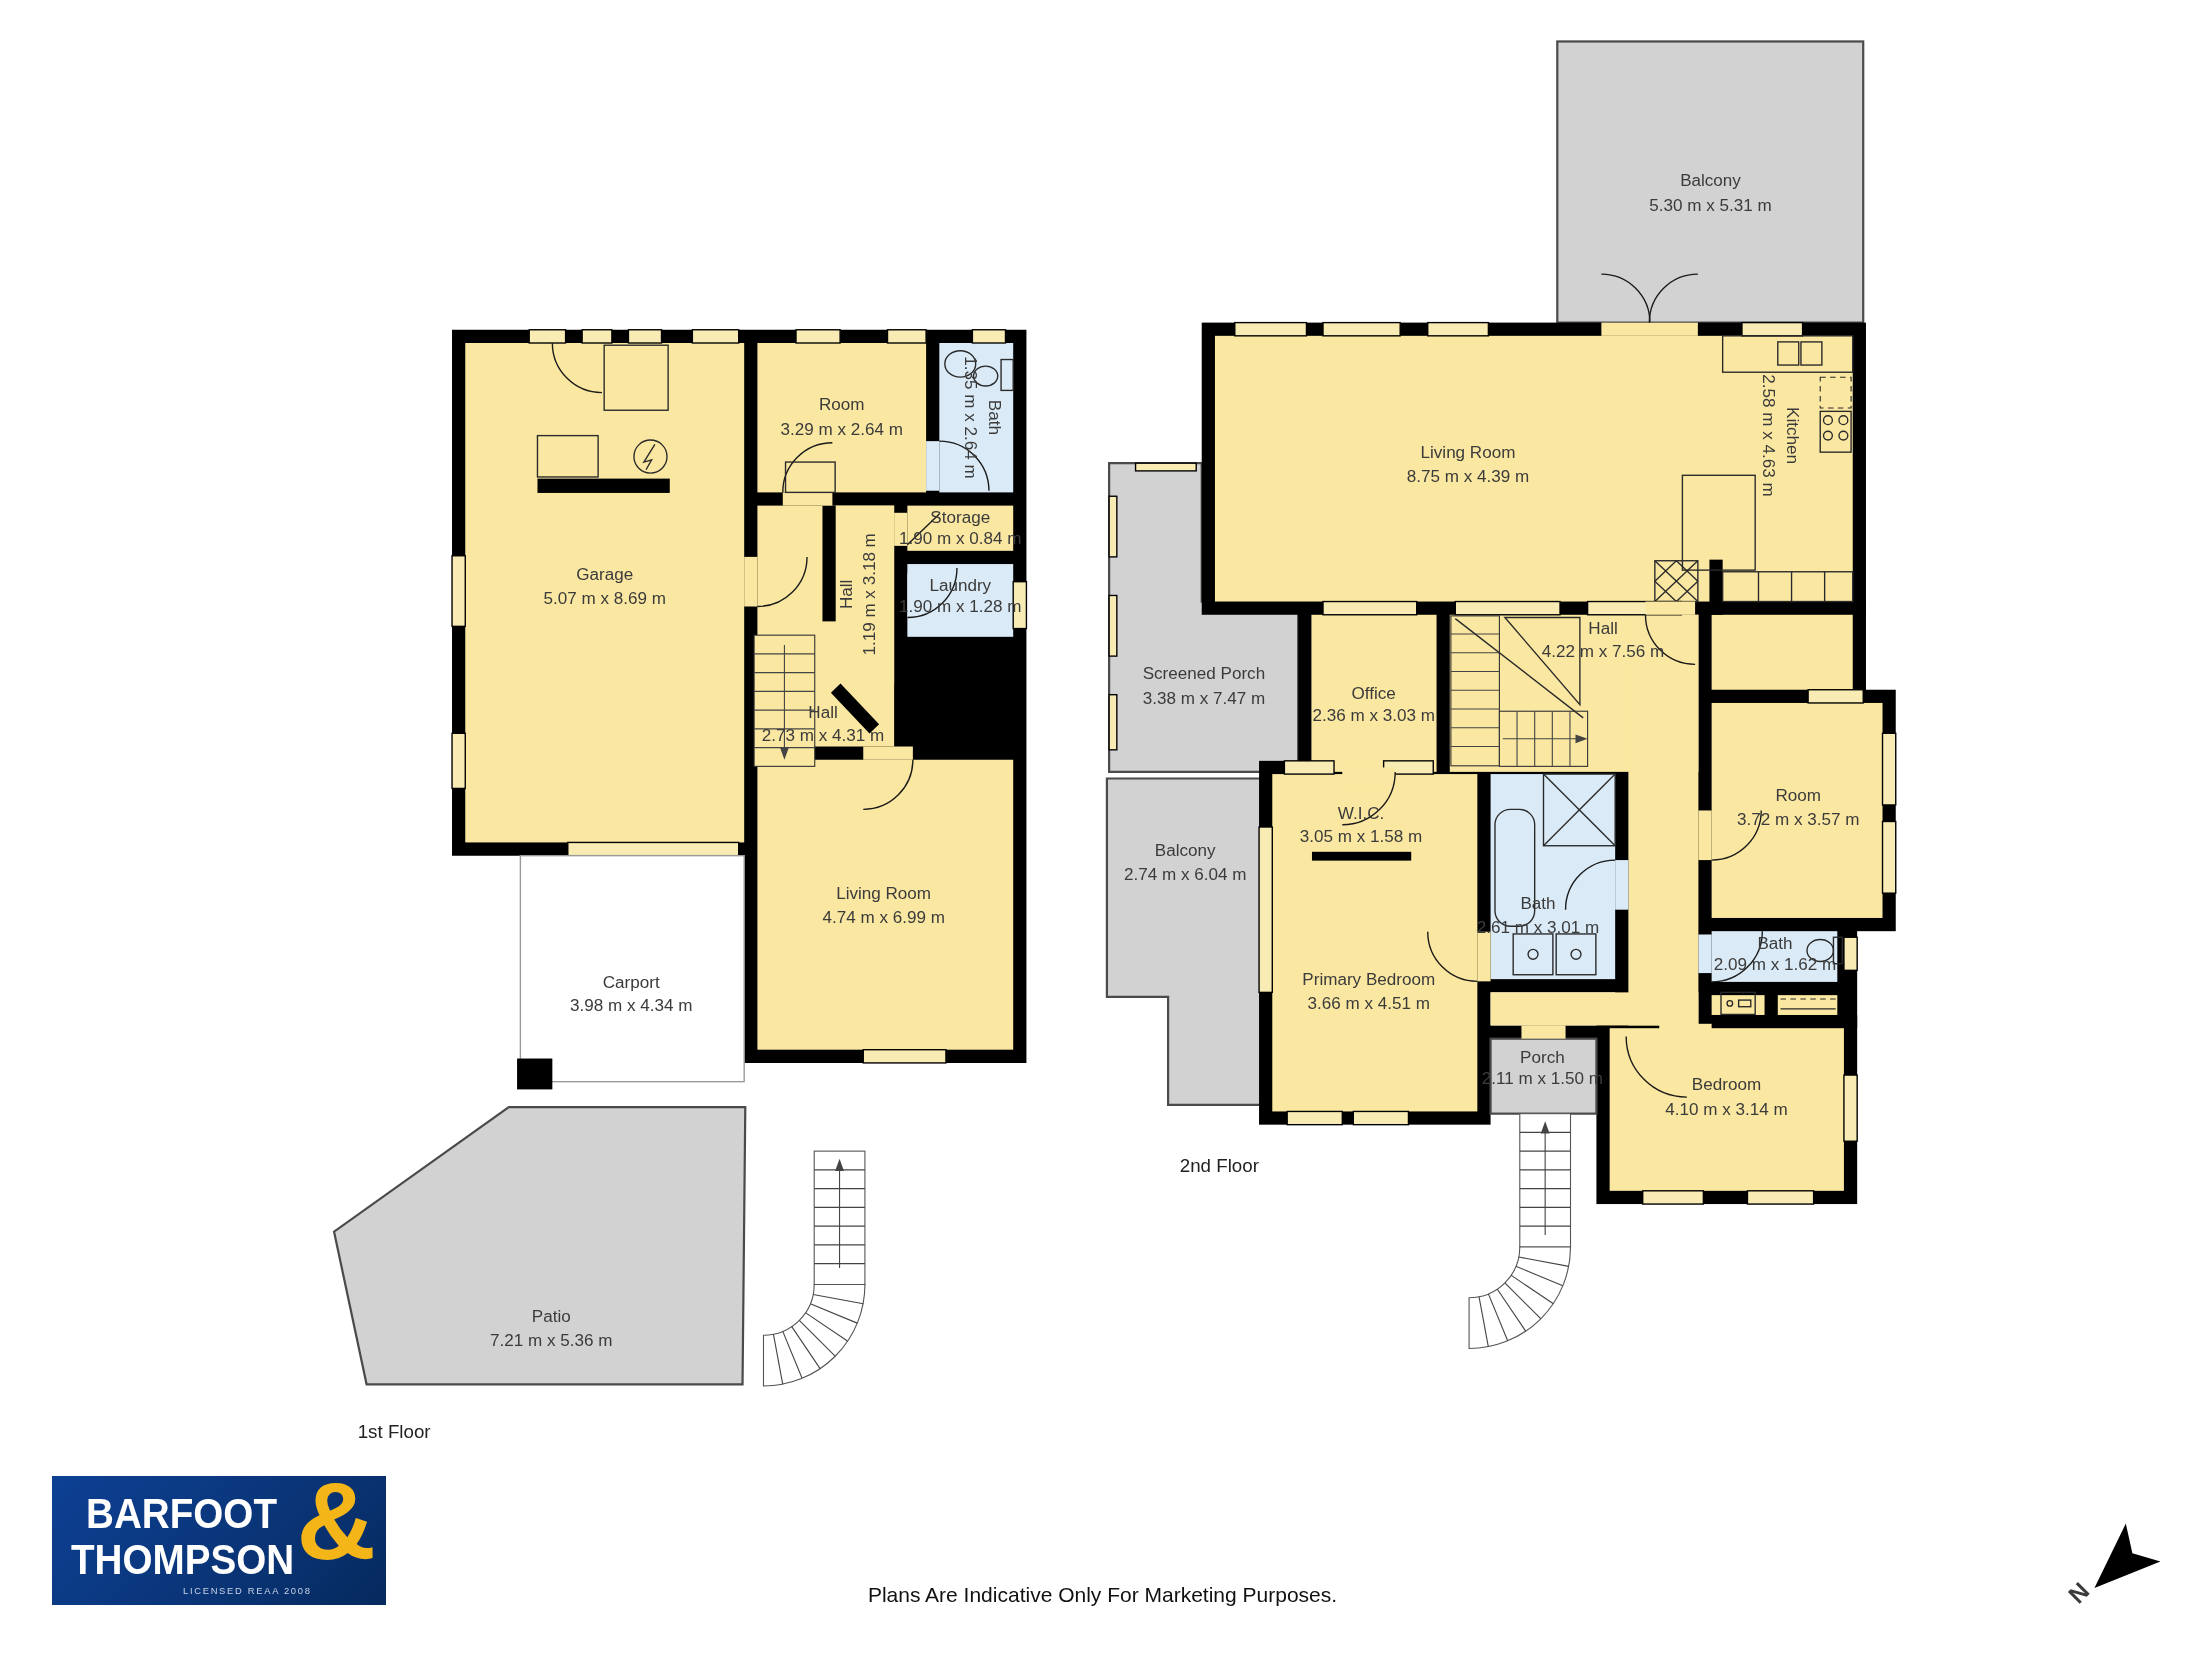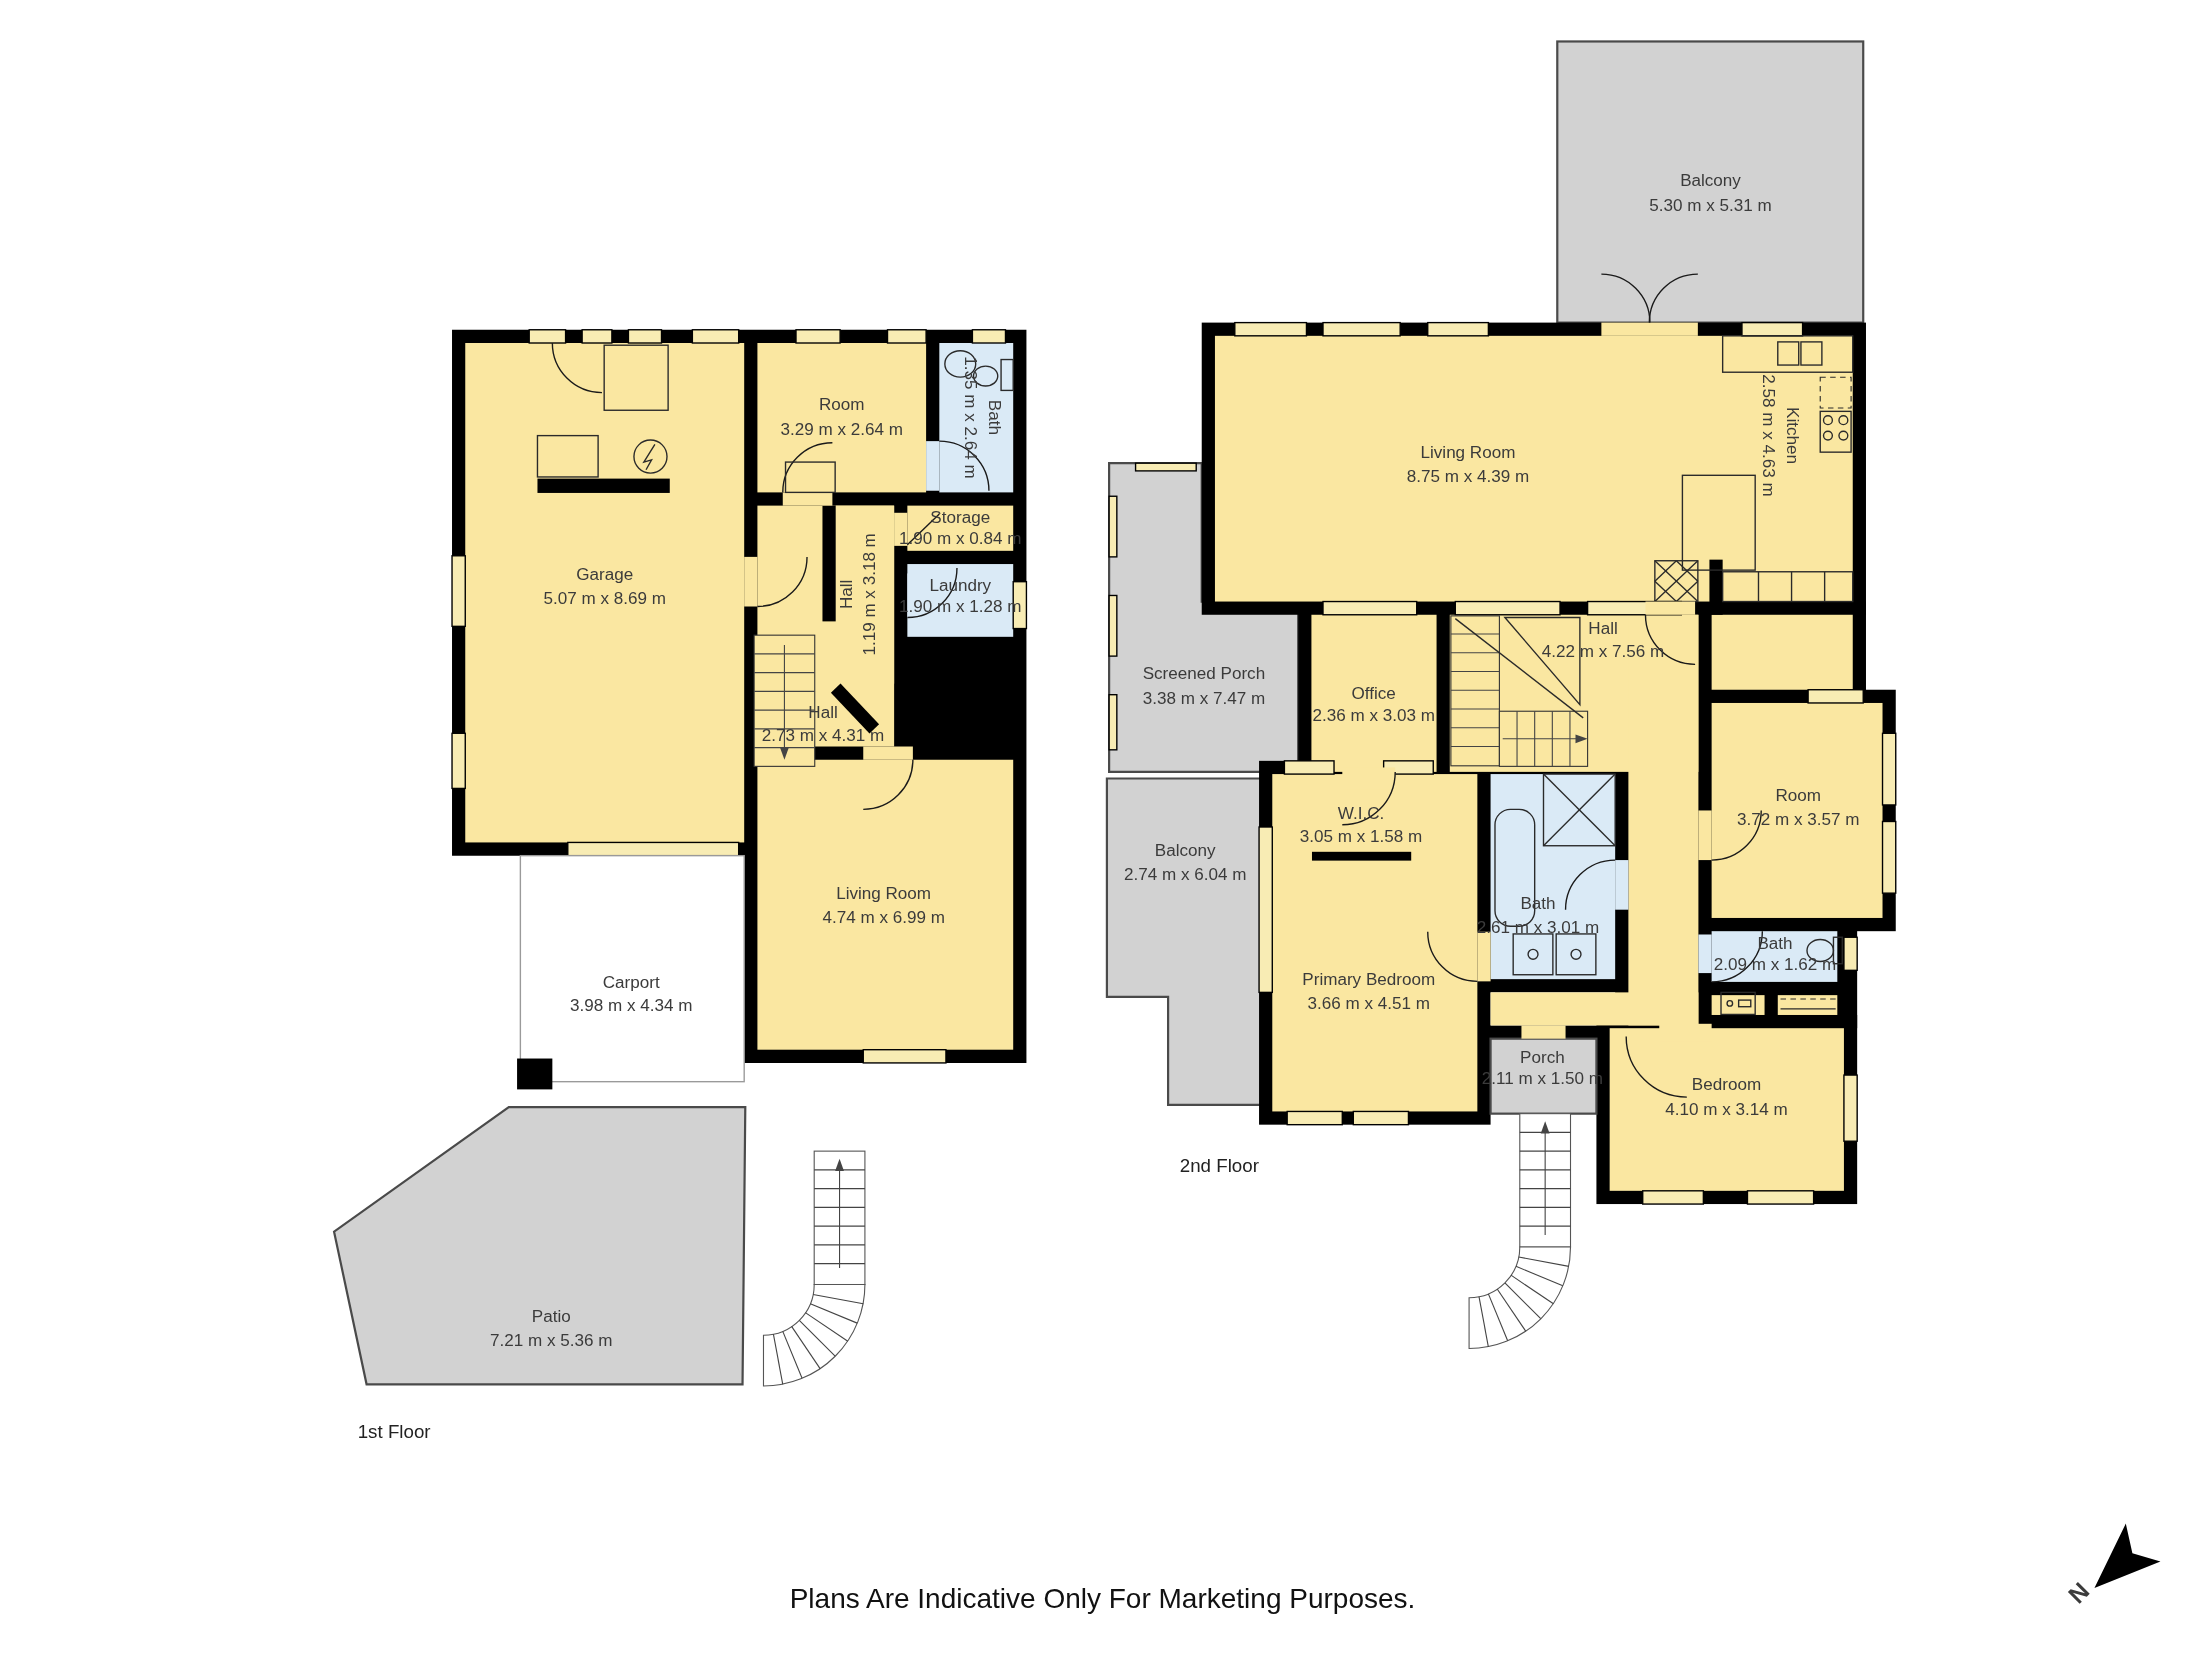--- a/index.html
+++ b/index.html
@@ -17,21 +17,21 @@
   .fix{fill:none;stroke:#2a2a2a;stroke-width:2.5}
   .fixd{fill:none;stroke:#2a2a2a;stroke-width:2;stroke-dasharray:10 8}
   .tread{stroke:#444;stroke-width:2;fill:none}
   .stairw{fill:#fff;stroke:#555;stroke-width:2}
   .stairy{fill:var(--room-fill,#FAE7A1);stroke:#333;stroke-width:2}
   .blackbar{fill:#000}
   text{font-family:"Liberation Sans",sans-serif;fill:#3b3b3b}
   .rname,.rdims{font-size:31px;text-anchor:middle}
   .caption{font-size:34px;fill:#222;text-anchor:middle}
   #disclaimer{position:absolute;left:0;width:2205px;top:1583px;text-align:center;
-    font-size:28px;color:#111}
+    font-size:21px;color:#111}
   #logo{position:absolute;left:52px;top:1476px;width:334px;height:129px;
     background:linear-gradient(135deg,#0d4094 0%,#0a3578 55%,#062a5e 100%);overflow:hidden}
   #logo .l1{position:absolute;left:34px;top:14.3px;font-size:42px;font-weight:700;color:#fff;
     letter-spacing:0px;transform:scaleX(.92);transform-origin:left}
   #logo .l2{position:absolute;left:19px;top:60px;font-size:42px;font-weight:700;color:#fff;
     transform:scaleX(.92);transform-origin:left}
   #logo .amp{position:absolute;right:10px;top:-10px;font-size:110px;font-weight:700;
     color:var(--logo-accent,#F3B517);line-height:1}
   #logo .lic{position:absolute;left:131px;top:109px;font-size:9.4px;letter-spacing:1.7px;color:#c9d4e8}
   #north{position:absolute;left:2062px;top:1495px}
@@ -356,20 +356,26 @@
     <text class="rname" x="3220" y="1722">Bath</text>
     <text class="rdims" x="3220" y="1760">2.09 m x 1.62 m</text>
     <text class="rname" x="2798" y="1928">Porch</text>
     <text class="rdims" x="2798" y="1966">2.11 m x 1.50 m</text>
     <text class="rname" x="3132" y="1978">Bedroom</text>
     <text class="rdims" x="3132" y="2022">4.10 m x 3.14 m</text>
     <text class="caption" x="2212" y="2126">2nd Floor</text>
   </g>
 </svg>
 
+<div id="logo">
+  <span class="l1">BARFOOT</span>
+  <span class="l2">THOMPSON</span>
+  <span class="amp">&amp;</span>
+  <span class="lic">LICENSED REAA 2008</span>
+</div>
 
 <div id="disclaimer">Plans Are Indicative Only For Marketing Purposes.</div>
 
 <svg id="north" width="132" height="132" viewBox="0 0 240 240">
   <path d="M59,169 L116,52 L128,106 L179,121 Z" fill="#000"></path>
   <text x="30" y="200" transform="rotate(-45 30 200)" font-size="44" font-weight="bold" fill="#000">N</text>
 </svg>
 
 </div>
 

